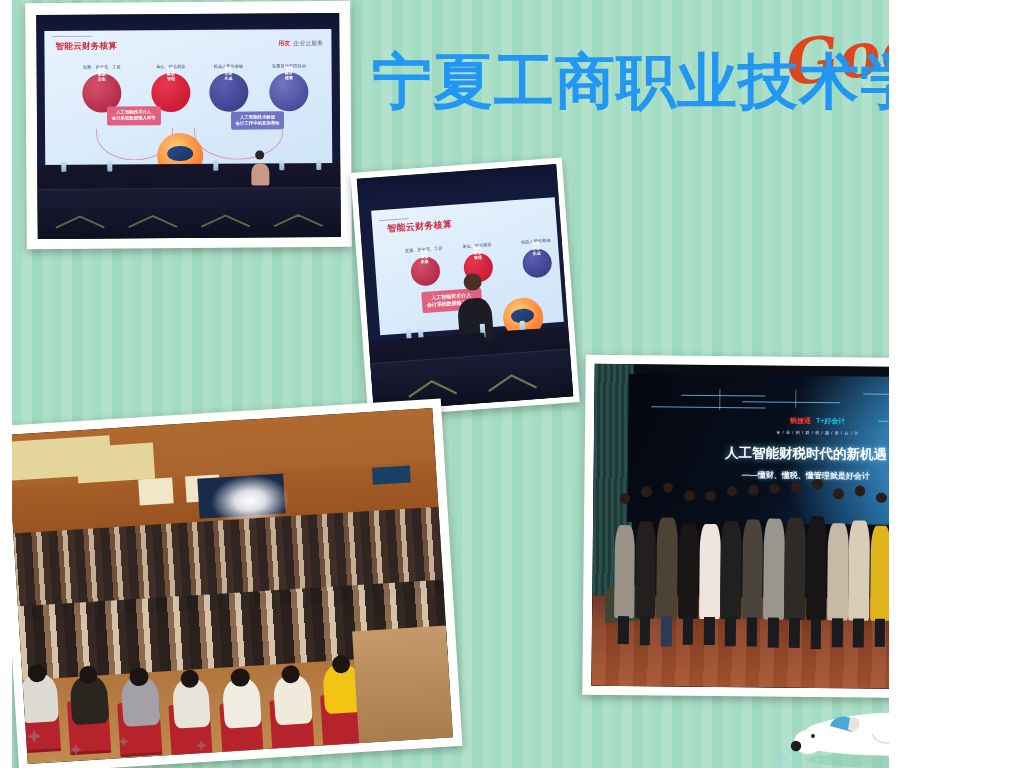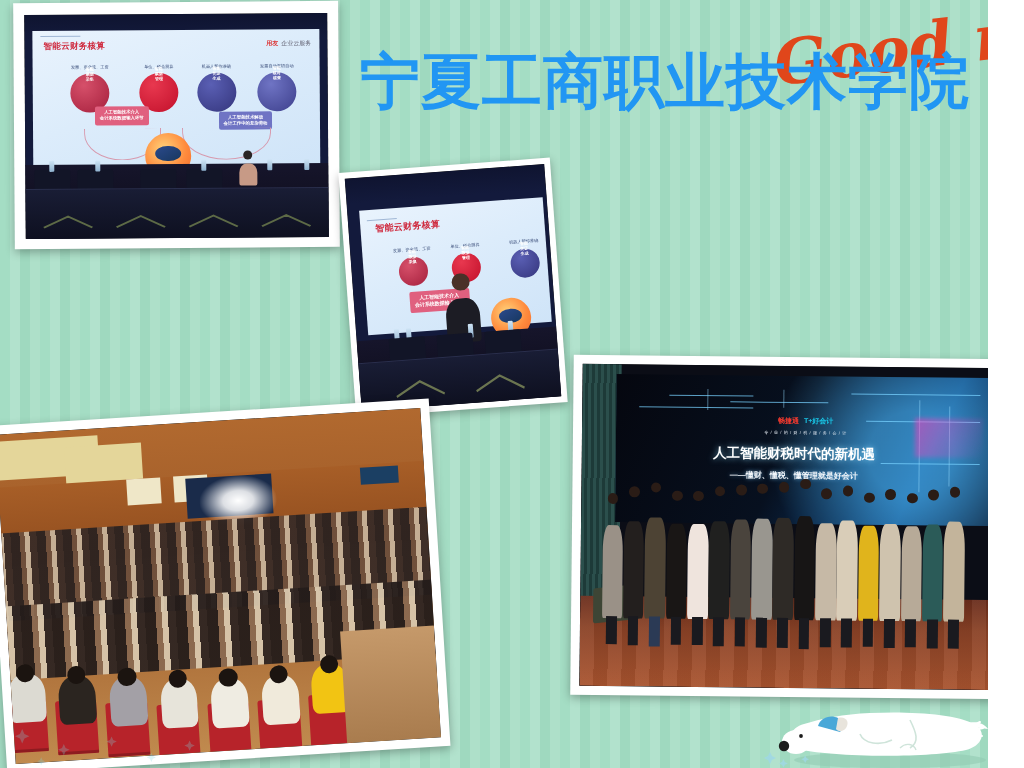--- a/index.html
+++ b/index.html
@@ -1,27 +1,28 @@
 <!DOCTYPE html>
 <html><head>
 <meta charset="utf-8">
 <style>
   html,body{margin:0;padding:0;}
   body{
     width:1024px;height:768px;overflow:hidden;
     font-family:"Liberation Sans","DejaVu Sans",sans-serif;
   }
   #stage{
-    position:relative;width:988px;height:768px;overflow:hidden;
+    position:relative;width:877px;height:768px;overflow:hidden;
     background:
       repeating-linear-gradient(90deg,
         #a4ddc4 0px, #a4ddc4 10px,
         #b2e2cd 10px, #b2e2cd 20px,
         #9fd9bf 20px, #9fd9bf 30px,
         #aee0c9 30px, #aee0c9 40px);
+    margin-left: 12px;
   }
   
   .sparkles{
     position:absolute;left:0;bottom:0;width:300px;height:120px;
     opacity:.5;pointer-events:none;
   }
 
   
   .photo{
     position:absolute;background:#ffffff;

